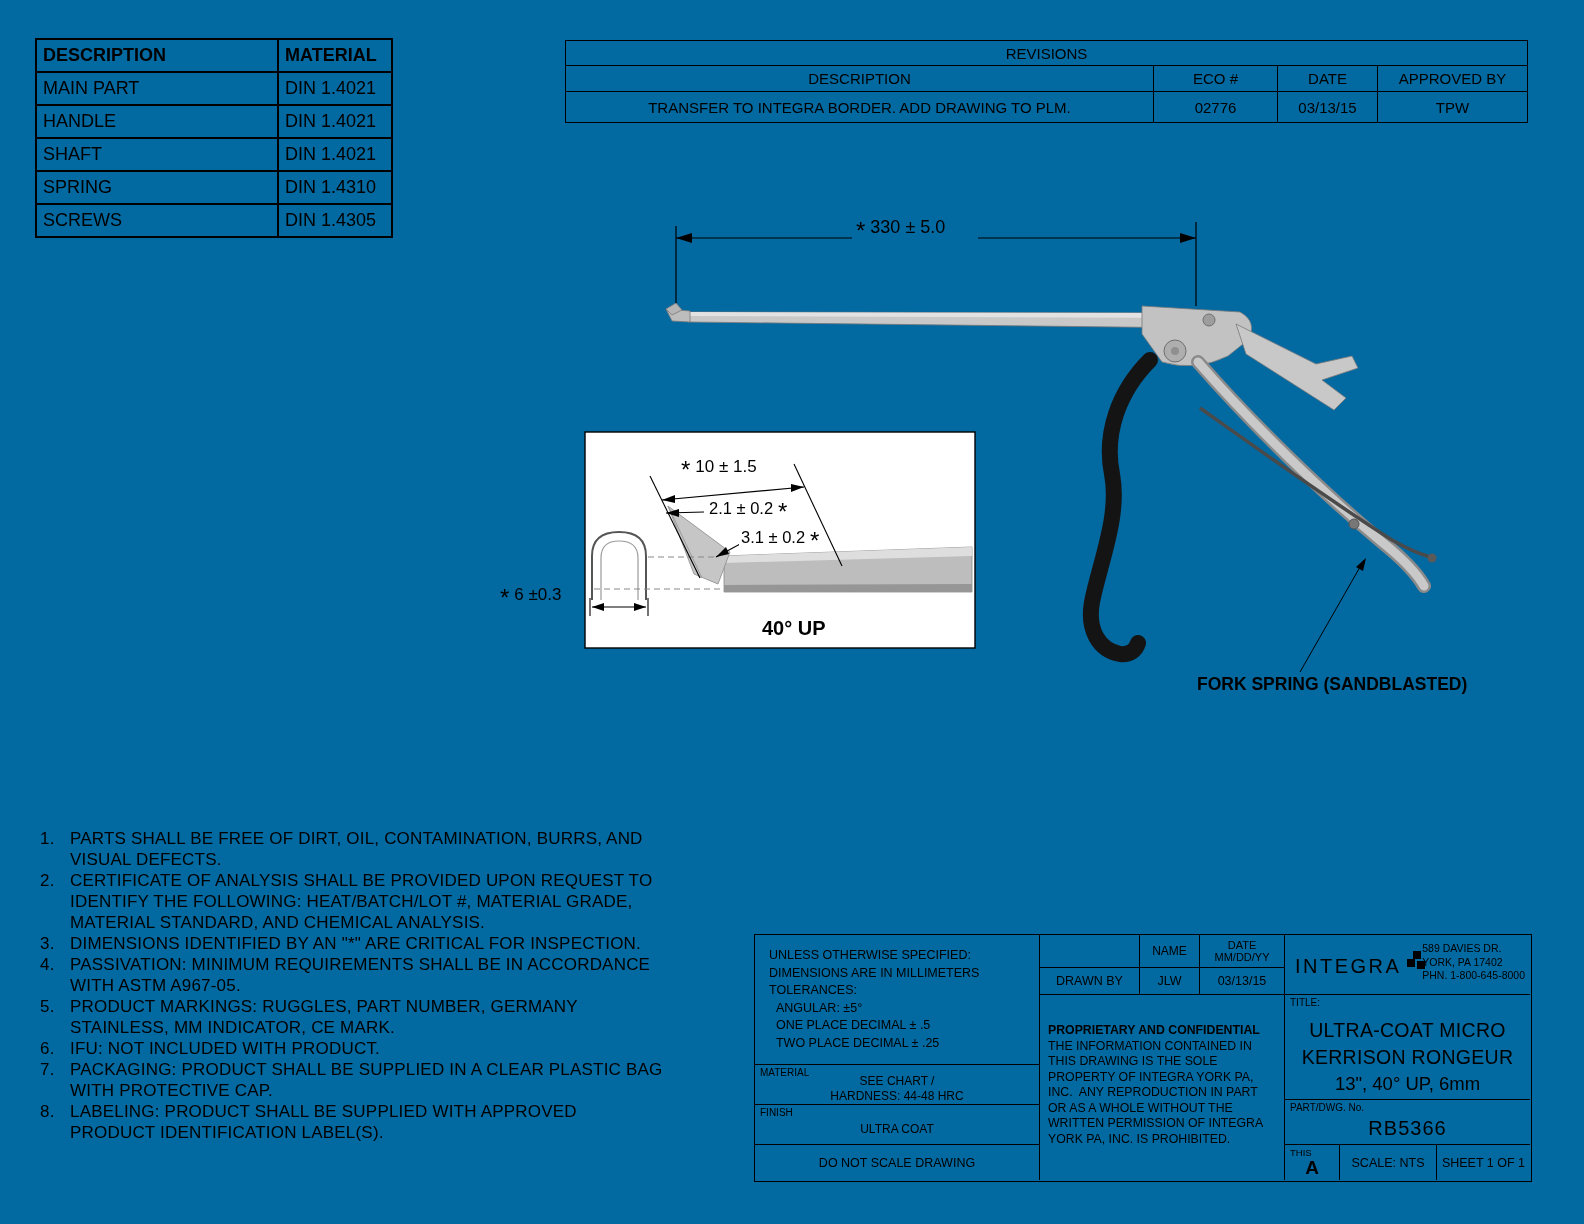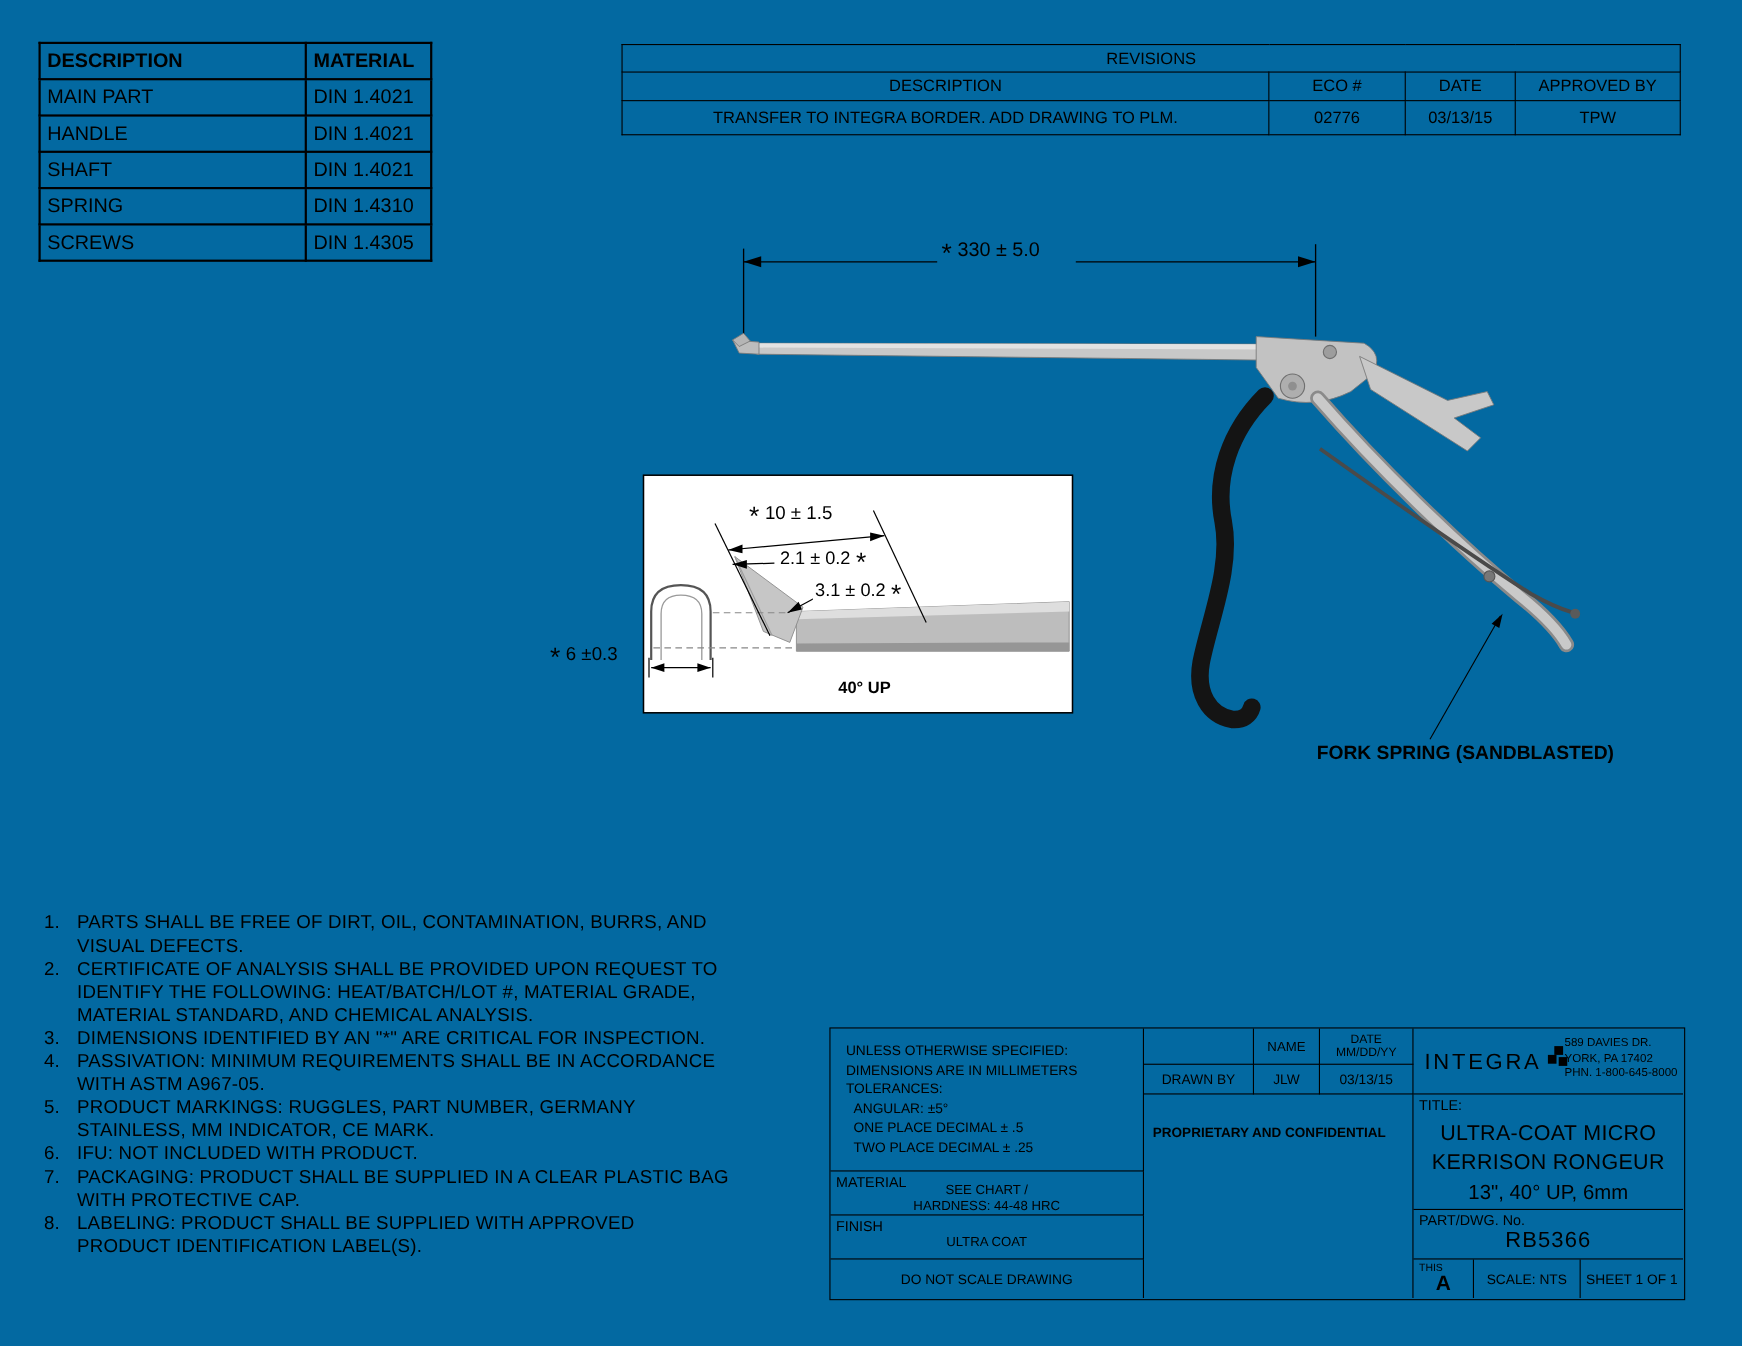--- a/index.html
+++ b/index.html
@@ -32,21 +32,21 @@
   .notes-title{margin-bottom:4px;}
   .note-item{display:flex;}
   .note-num{flex:0 0 30px;}
   .note-text{width:595px;}
 
   
   .tb{position:absolute;left:754px;top:934px;width:778px;height:248px;border:1.5px solid #000;box-sizing:border-box;}
   .tbc{position:absolute;box-sizing:border-box;font-size:12.5px;}
   .br{border-right:1px solid #000;}
   .bb{border-bottom:1px solid #000;}
-  .cell-label{position:absolute;top:2px;left:5px;font-size:13px;}
+  .cell-label{position:absolute;top:2px;left:5px;font-size:10px;}
   .center-flex{display:flex;align-items:center;justify-content:center;text-align:center;}
   .tol{padding:12px 6px 0 14px;line-height:17.5px;font-size:12.5px;}
   .prop{padding:28px 8px 0 8px;font-size:12.3px;line-height:15.5px;}
   .prop-title{font-weight:700;}
   .company-name{position:absolute;left:10px;top:20px;font-size:20px;letter-spacing:2.5px;}
   .company-mark{position:absolute;left:122px;top:16px;}
   .address{position:absolute;right:5px;top:7px;font-size:10.5px;line-height:13.5px;text-align:left;}
   .title-lines{margin-top:22px;text-align:center;}
   .title-l12{font-size:19.5px;line-height:27px;letter-spacing:.3px;}
   .title-l3{font-size:18.5px;line-height:26px;}
@@ -189,21 +189,21 @@
     <span class="star">*</span>
   </div>
   <div class="lbl masked" style="left:739px;top:528px;font-size:16.5px;">
     <span>3.1 ± 0.2</span>
     <span class="star">*</span>
   </div>
   <div class="lbl" style="left:500px;top:585px;">
     <span class="star">*</span>
     <span>6 ±0.3</span>
   </div>
-  <div class="lbl bold" style="left:762px;top:617px;font-size:15px;">
+  <div class="lbl bold" style="left:762px;top:617px;font-size:20px;">
     <span>40° UP</span>
   </div>
   <div class="lbl bold" style="left:1197px;top:674px;font-size:17.5px;">
     <span>FORK SPRING (SANDBLASTED)</span>
   </div>
 
   <div class="notes">
     <div class="note-item">
       <span class="note-num">1.</span>
       <span class="note-text">PARTS SHALL BE FREE OF DIRT, OIL, CONTAMINATION, BURRS, AND VISUAL DEFECTS.</span>
@@ -260,20 +260,27 @@
     <div class="tbc br bb" style="left:285px;top:0;width:100px;height:33px;"></div>
     <div class="tbc br bb center-flex" style="left:385px;top:0;width:60px;height:33px;font-size:12px;">NAME</div>
     <div class="tbc bb center-flex pre" style="left:445px;top:0;width:85px;height:33px;font-size:11px;line-height:12px;border-right:1px solid #000;">DATE
 MM/DD/YY</div>
     <div class="tbc br bb center-flex" style="left:285px;top:33px;width:100px;height:27px;">DRAWN BY</div>
     <div class="tbc br bb center-flex" style="left:385px;top:33px;width:60px;height:27px;">JLW</div>
     <div class="tbc br bb center-flex" style="left:445px;top:33px;width:85px;height:27px;">03/13/15</div>
 
     <div class="tbc br prop" style="left:285px;top:60px;width:245px;height:185px;">
       <div class="prop-title">PROPRIETARY AND CONFIDENTIAL</div>
+      <div class="pre">THE INFORMATION CONTAINED IN
+THIS DRAWING IS THE SOLE
+PROPERTY OF INTEGRA YORK PA,
+INC.&nbsp; ANY REPRODUCTION IN PART
+OR AS A WHOLE WITHOUT THE
+WRITTEN PERMISSION OF INTEGRA
+YORK PA, INC. IS PROHIBITED.</div>
     </div>
 
     <div class="tbc bb" style="left:530px;top:0;width:245px;height:60px;">
       <span class="company-name">INTEGRA</span>
       <span class="company-mark">
         <svg width="18" height="18" viewBox="0 0 18 18">
             <rect x="6" y="0" width="8" height="8" fill="#000"></rect>
             <rect x="0" y="8" width="8" height="8" fill="#000"></rect>
             <rect x="10" y="10" width="8" height="8" fill="#000"></rect>
           </svg>

